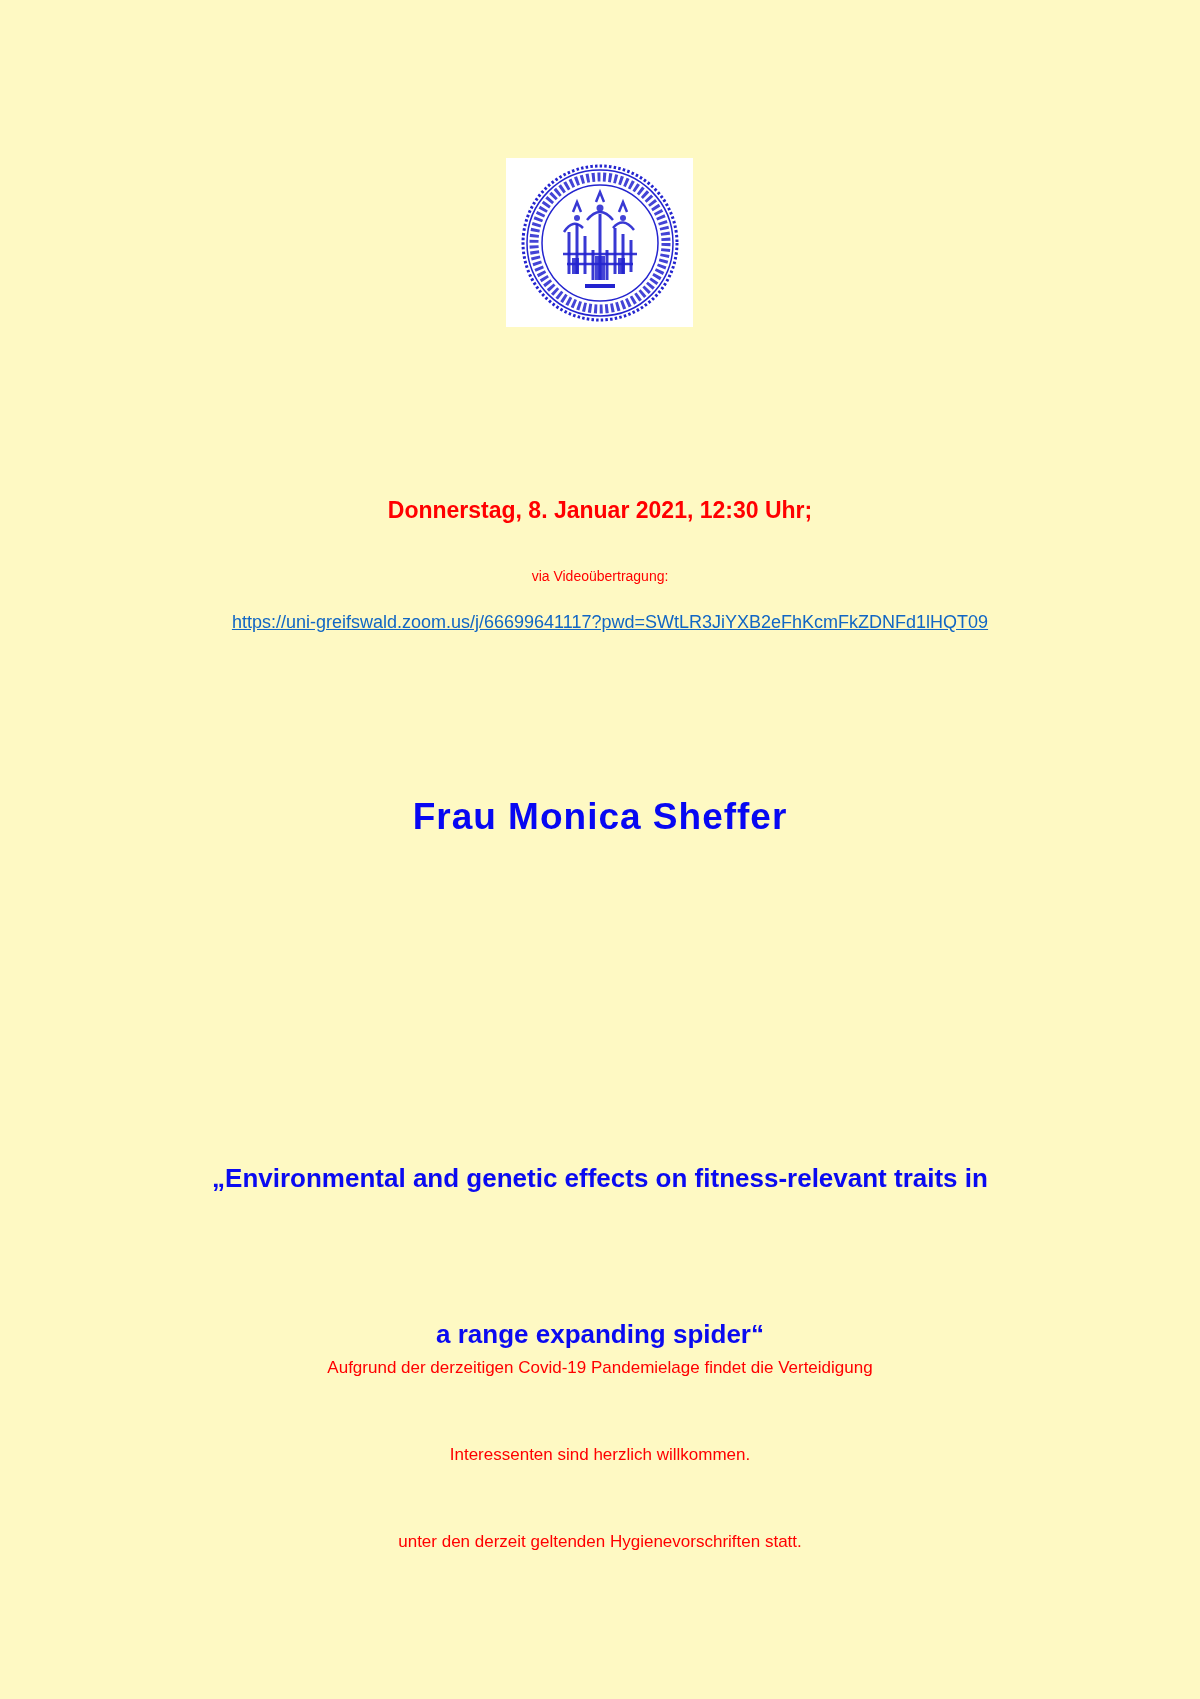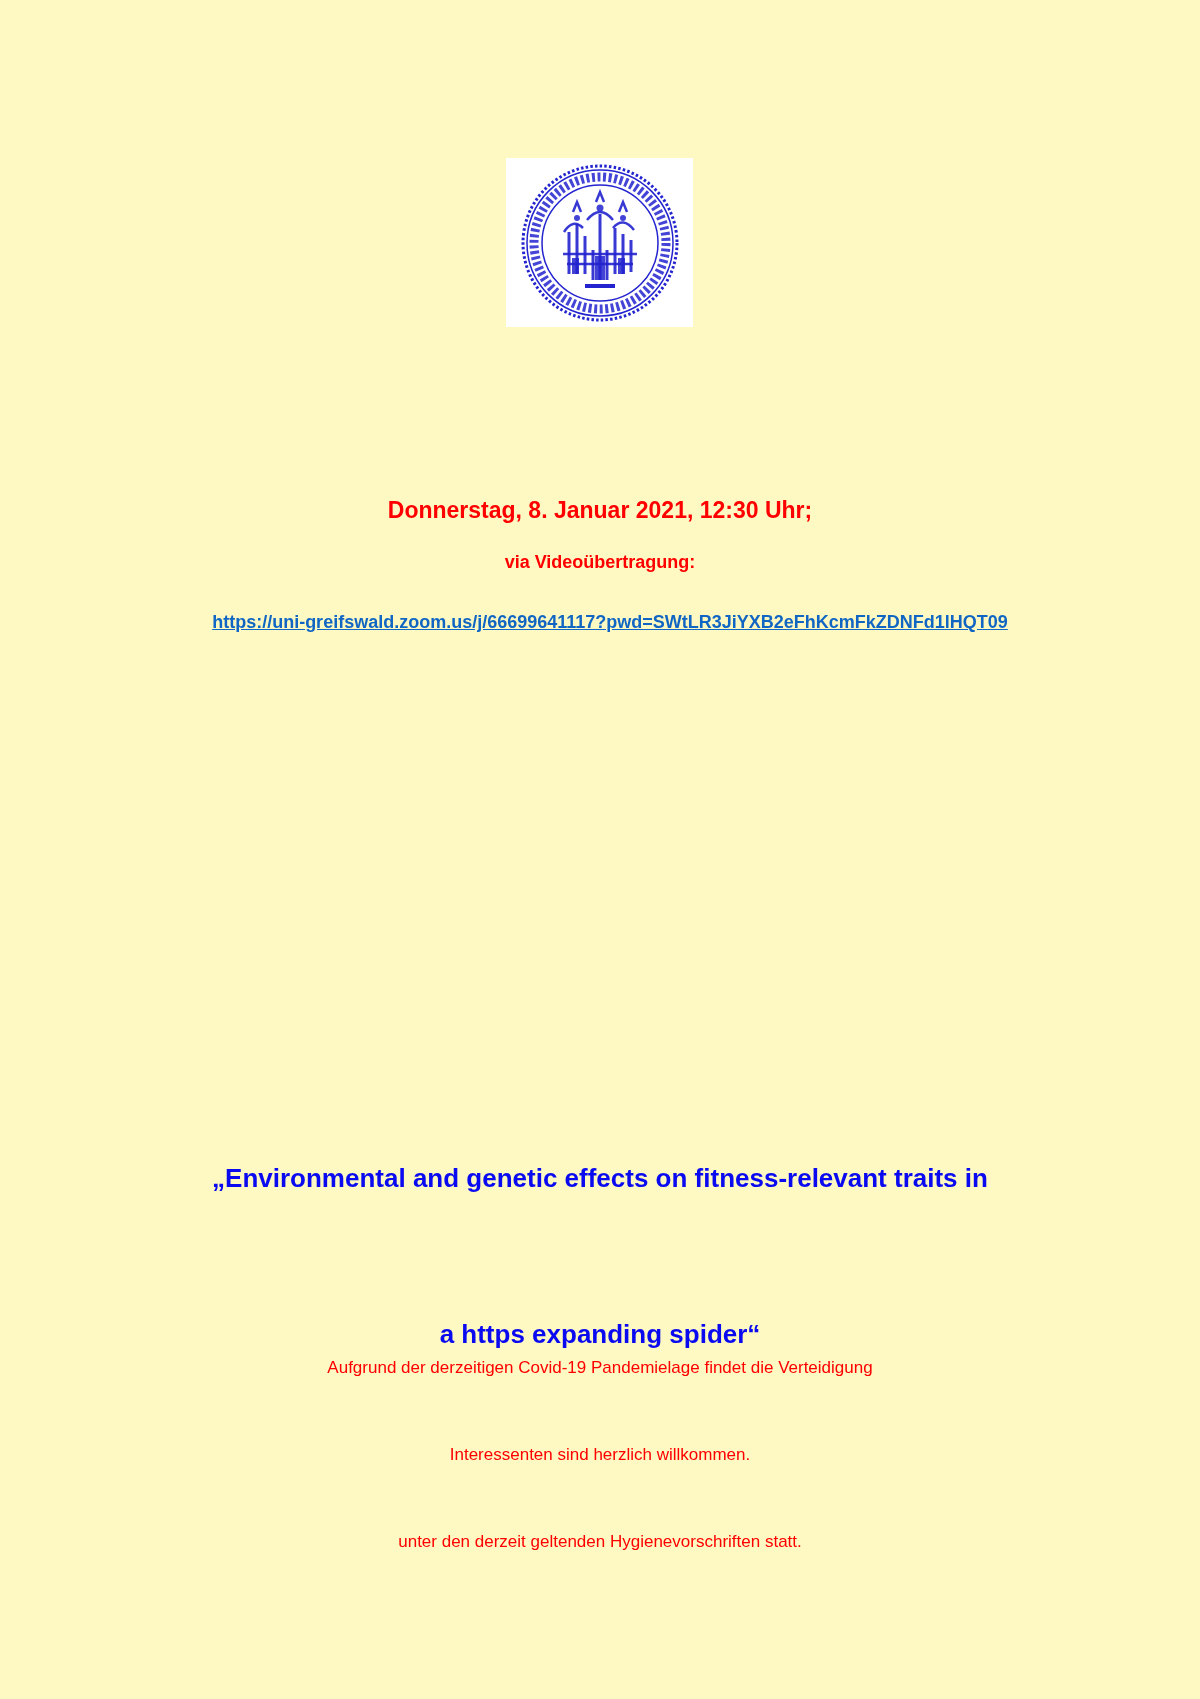--- a/index.html
+++ b/index.html
@@ -10,22 +10,22 @@
     overflow:hidden;
     font-family:"Liberation Sans", sans-serif;
   }
   .centerline{position:absolute;left:0;width:1200px;text-align:center;white-space:pre-wrap;}
   .seal-plate{
     position:absolute;left:506px;top:158px;width:187px;height:169px;
     background:#ffffff;display:flex;align-items:center;justify-content:center;
   }
   .seal-plate svg{display:block;}
   .date-line{top:497px;font-size:23px;font-weight:bold;color:#ff0000;}
-  .via-line{top:552px;font-size:18px;font-weight:bold;color:#ff0000;}
-  .link-line{top:591px;font-size:18px;font-weight:bold;}
+  .via-line{top:568px;font-size:14px;font-weight:normal;color:#ff0000;}
+  .link-line{top:591px;font-size:18px;font-weight:normal;}
   .link-line a{color:#1166c4;text-decoration:underline;cursor:pointer;}
   .speaker-line{top:796px;font-size:37px;font-weight:bold;color:#0707f2;letter-spacing:1px;}
   .title-block{top:1048px;font-size:26px;font-weight:bold;color:#0a0af0;line-height:52px;}
   .notice-block{top:1295px;font-size:17px;font-weight:normal;color:#ff0000;line-height:29px;}
 </style>
 </head>
 <body>
 
 <div class="page">
 
@@ -66,24 +66,25 @@
   </div>
 
   <div class="centerline date-line">Donnerstag, 8. Januar 2021, 12:30 Uhr;</div>
 
   <div class="centerline via-line">via Videoübertragung:</div>
 
   <div class="centerline link-line">
     <a href="#">https://uni-greifswald.zoom.us/j/66699641117?pwd=SWtLR3JiYXB2eFhKcmFkZDNFd1lHQT09</a>
   </div>
 
+  <div class="centerline speaker-line">Frau Monica Sheffer</div>
 
   <div class="centerline title-block">
     <div>„Environmental and genetic effects on fitness-relevant traits in</div>
-    <div>a https expanding spider“</div>
+    <div>a range expanding spider“</div>
   </div>
 
   <div class="centerline notice-block">
     <div>Aufgrund der derzeitigen Covid-19 Pandemielage findet die Verteidigung</div>
     <div>Interessenten sind herzlich willkommen.</div>
     <div>unter den derzeit geltenden Hygienevorschriften statt.</div>
   </div>
 
 </div>
 

